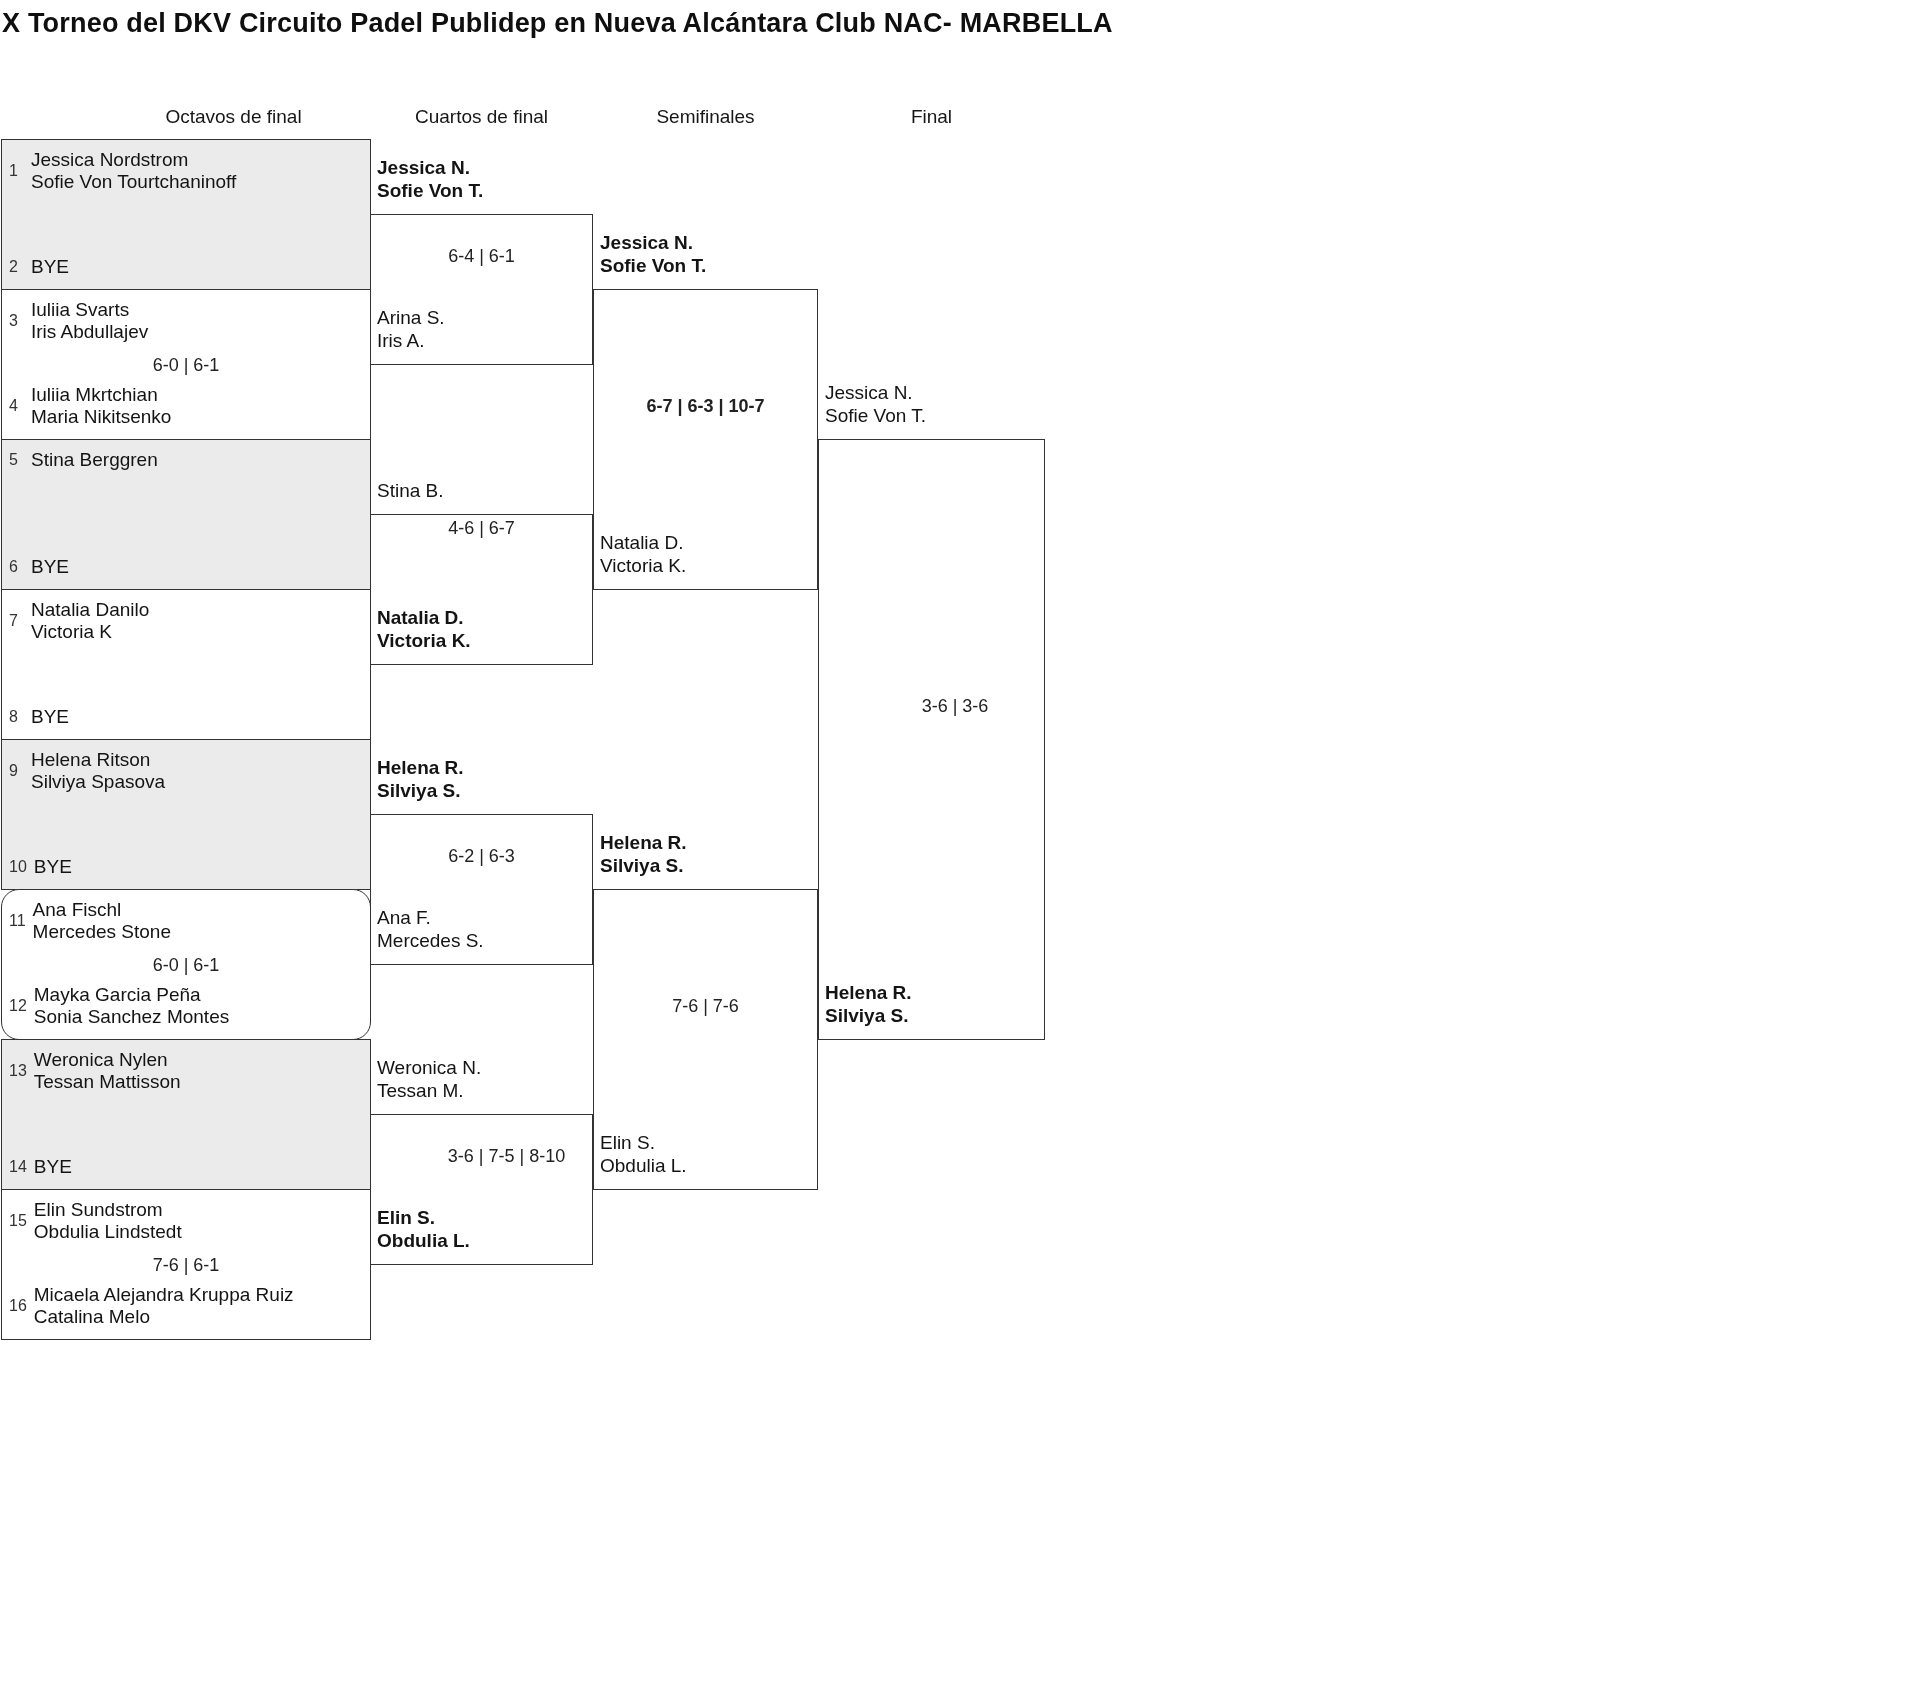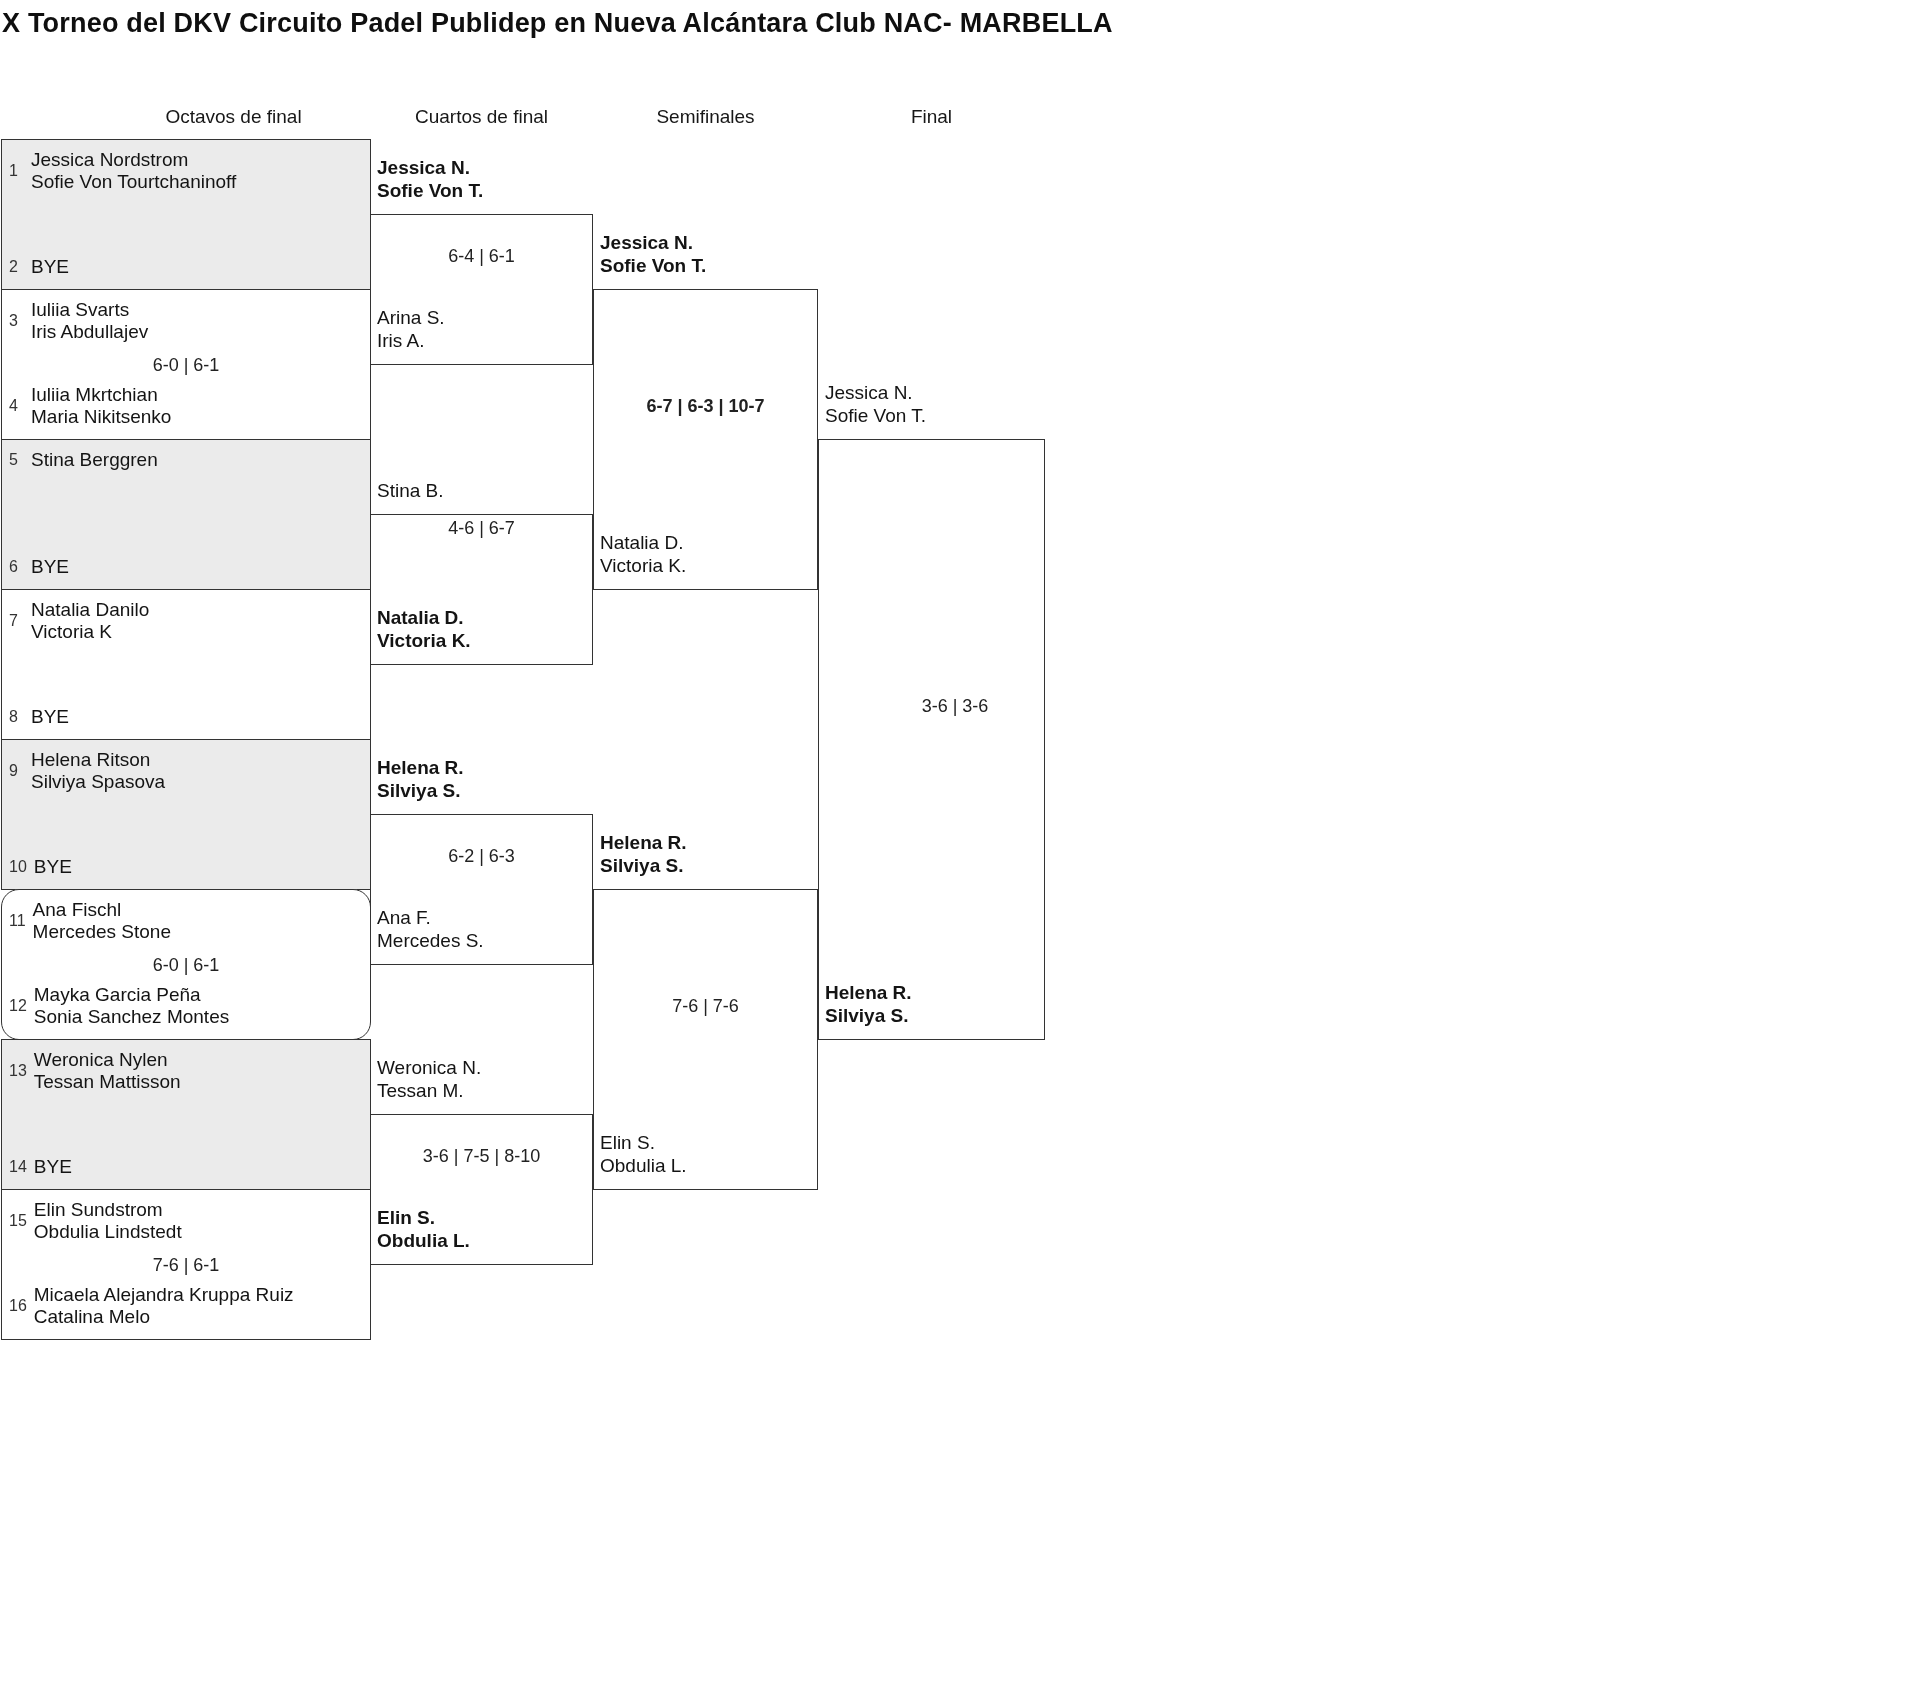--- a/index.html
+++ b/index.html
@@ -220,21 +220,21 @@
     <div class="ko-score" style="left: 370px; width: 223px; top: 844px;">6-2 | 6-3</div>
     <div class="ko-box" style="left: 370px; top: 1114px; width: 223px; height: 151px;"></div>
     <div class="team-label" style="left: 377px; top: 1056px;">
       <div>Weronica N.</div>
       <div>Tessan M.</div>
     </div>
     <div class="team-label bold" style="left: 377px; top: 1206px;">
       <div>Elin S.</div>
       <div>Obdulia L.</div>
     </div>
-    <div class="ko-score" style="left: 370px; width: 223px; top: 1144px;">3-6 | 7-5 | 8-10</div>
+    <div class="ko-score" style="left: 370px; width: 223px; top: 1144px; padding-left: 25px;">3-6 | 7-5 | 8-10</div>
     <div class="ko-box" style="left: 593px; top: 289px; width: 225px; height: 301px;"></div>
     <div class="team-label bold" style="left: 600px; top: 231px;">
       <div>Jessica N.</div>
       <div>Sofie Von T.</div>
     </div>
     <div class="team-label" style="left: 600px; top: 531px;">
       <div>Natalia D.</div>
       <div>Victoria K.</div>
     </div>
     <div class="ko-score" style="left: 593px; width: 225px; top: 394px; font-weight: bold;">6-7 | 6-3 | 10-7</div>

